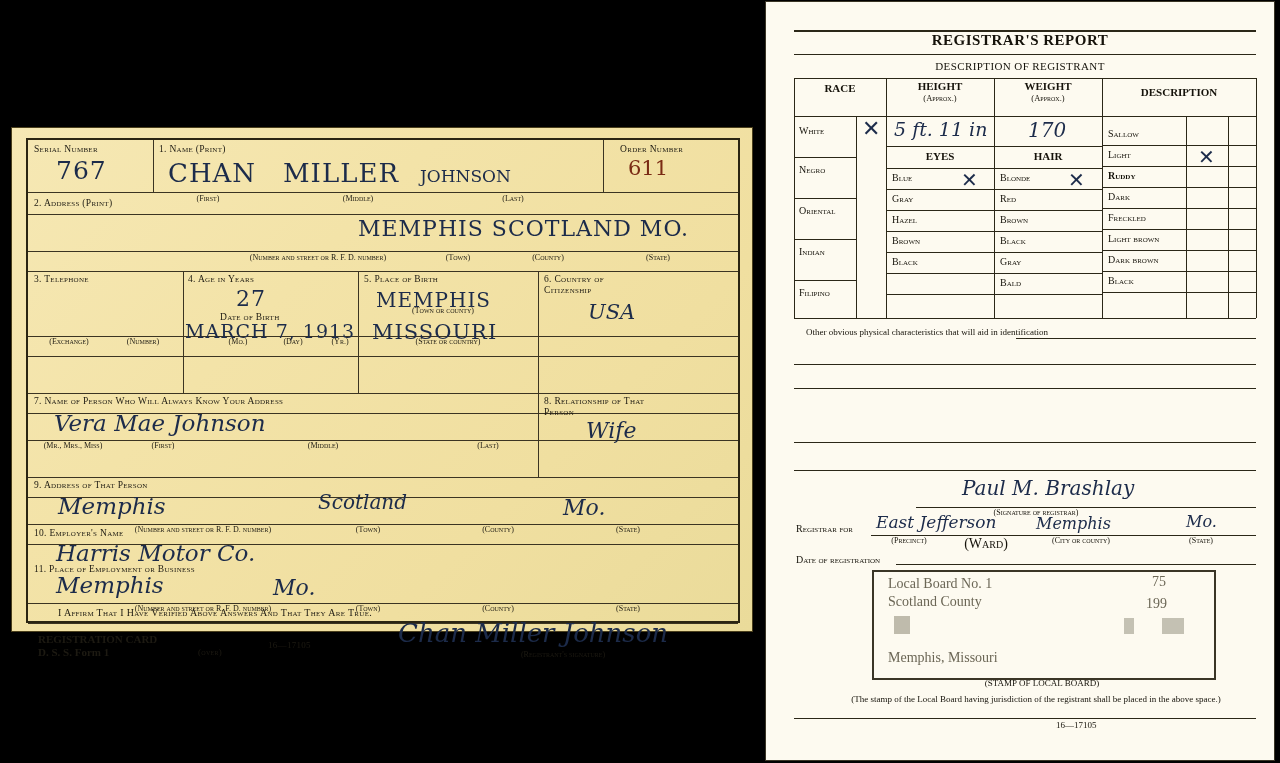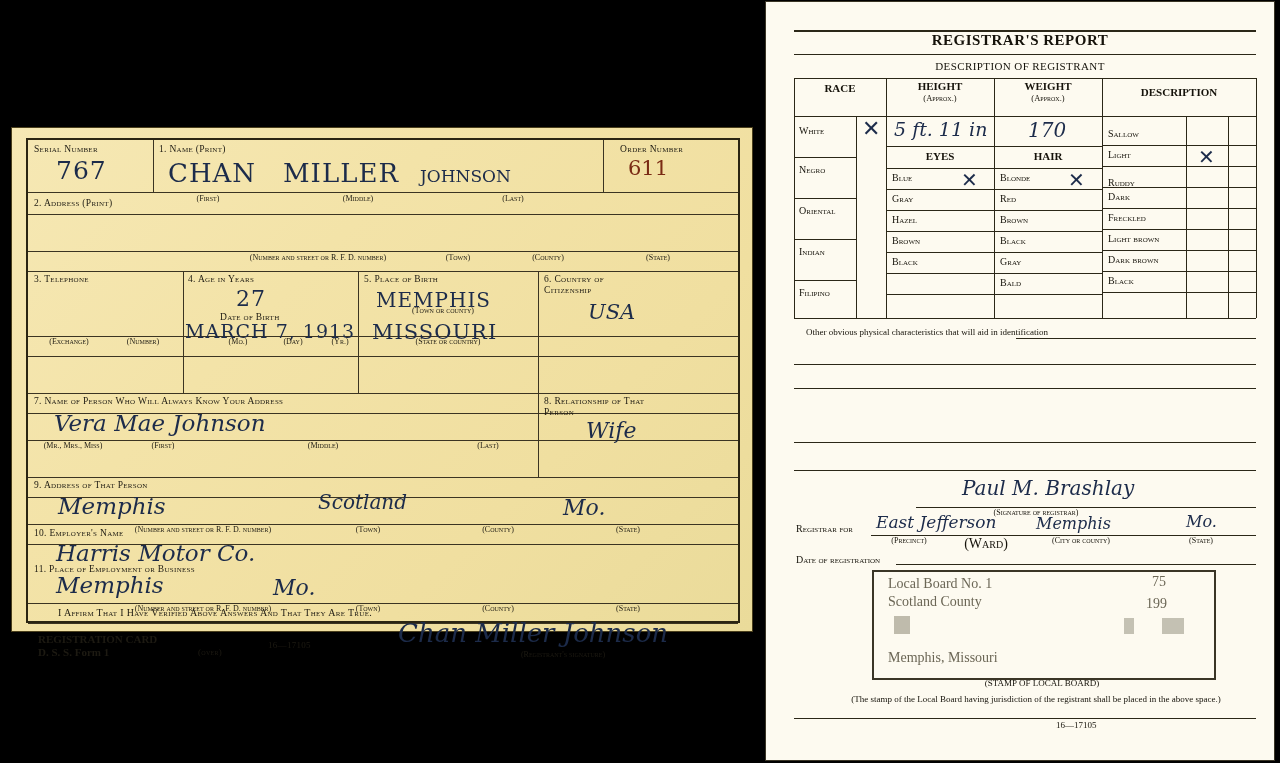--- a/index.html
+++ b/index.html
@@ -77,20 +77,21 @@
       <div class="ink hand-print" style="left:255px;top:18px;font-size:26px;">MILLER</div>
       <div class="ink" style="left:392px;top:26px;font-size:17px;font-family:'DejaVu Serif',serif;">JOHNSON</div>
       <div class="sub" style="left:150px;top:54px;width:60px;">(First)</div>
       <div class="sub" style="left:300px;top:54px;width:60px;">(Middle)</div>
       <div class="sub" style="left:455px;top:54px;width:60px;">(Last)</div>
 
       <div class="cap" style="left:592px;top:4px;">Order Number</div>
       <div class="ink" style="left:600px;top:16px;font-size:21px;color:#7a2b14;font-family:'DejaVu Serif',serif;">611</div>
 
       <div class="cap" style="left:6px;top:58px;">2. Address (Print)</div>
+      <div class="ink hand-print" style="left:330px;top:76px;font-size:22px;">MEMPHIS SCOTLAND MO.</div>
       <div class="sub" style="left:180px;top:113px;width:220px;">(Number and street or R. F. D. number)</div>
       <div class="sub" style="left:400px;top:113px;width:60px;">(Town)</div>
       <div class="sub" style="left:490px;top:113px;width:60px;">(County)</div>
       <div class="sub" style="left:600px;top:113px;width:60px;">(State)</div>
 
       <div class="cap" style="left:6px;top:134px;">3. Telephone</div>
       <div class="sub" style="left:6px;top:197px;width:70px;">(Exchange)</div>
       <div class="sub" style="left:80px;top:197px;width:70px;">(Number)</div>
 
       <div class="cap" style="left:160px;top:134px;">4. Age in Years</div>
@@ -217,21 +218,21 @@
     <div class="rcell" style="left:234px;top:233px;">Black</div>
     <div class="rcell" style="left:234px;top:254px;">Gray</div>
     <div class="rcell" style="left:234px;top:275px;text-align:center;">Bald</div>
     <div class="rline" style="left:120px;width:216px;top:292px;"></div>
     <div class="xmark" style="left:302px;top:166px;font-size:20px;">✕</div>
 
     <div class="rcell" style="left:342px;top:126px;">Sallow</div>
     <div class="rline" style="left:336px;right:18px;top:143px;"></div>
     <div class="rcell" style="left:342px;top:147px;">Light</div>
     <div class="rline" style="left:336px;right:18px;top:164px;"></div>
-    <div class="rcell" style="left:342px;top:175px;">Ruddy</div>
+    <div class="rcell" style="left:342px;top:168px;font-weight:bold;">Ruddy</div>
     <div class="rline" style="left:336px;right:18px;top:185px;"></div>
     <div class="rcell" style="left:342px;top:189px;">Dark</div>
     <div class="rline" style="left:336px;right:18px;top:206px;"></div>
     <div class="rcell" style="left:342px;top:210px;">Freckled</div>
     <div class="rline" style="left:336px;right:18px;top:227px;"></div>
     <div class="rcell" style="left:342px;top:231px;">Light brown</div>
     <div class="rline" style="left:336px;right:18px;top:248px;"></div>
     <div class="rcell" style="left:342px;top:252px;">Dark brown</div>
     <div class="rline" style="left:336px;right:18px;top:269px;"></div>
     <div class="rcell" style="left:342px;top:273px;">Black</div>

